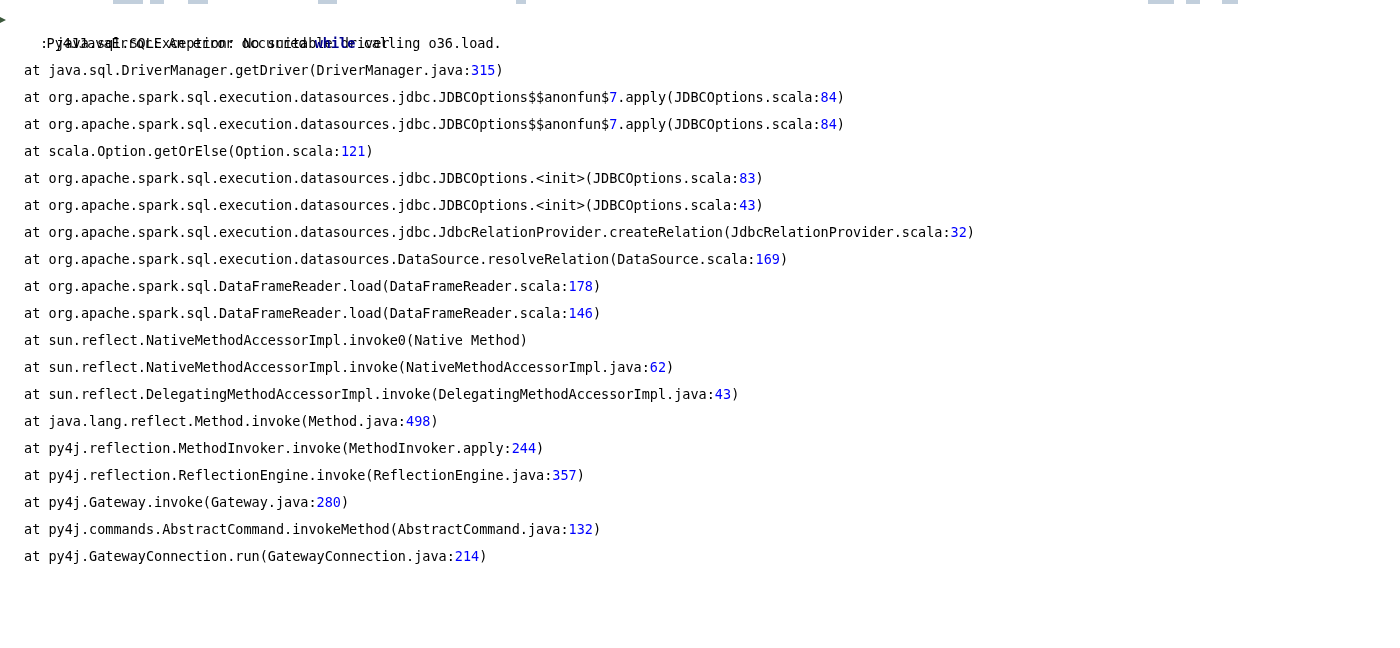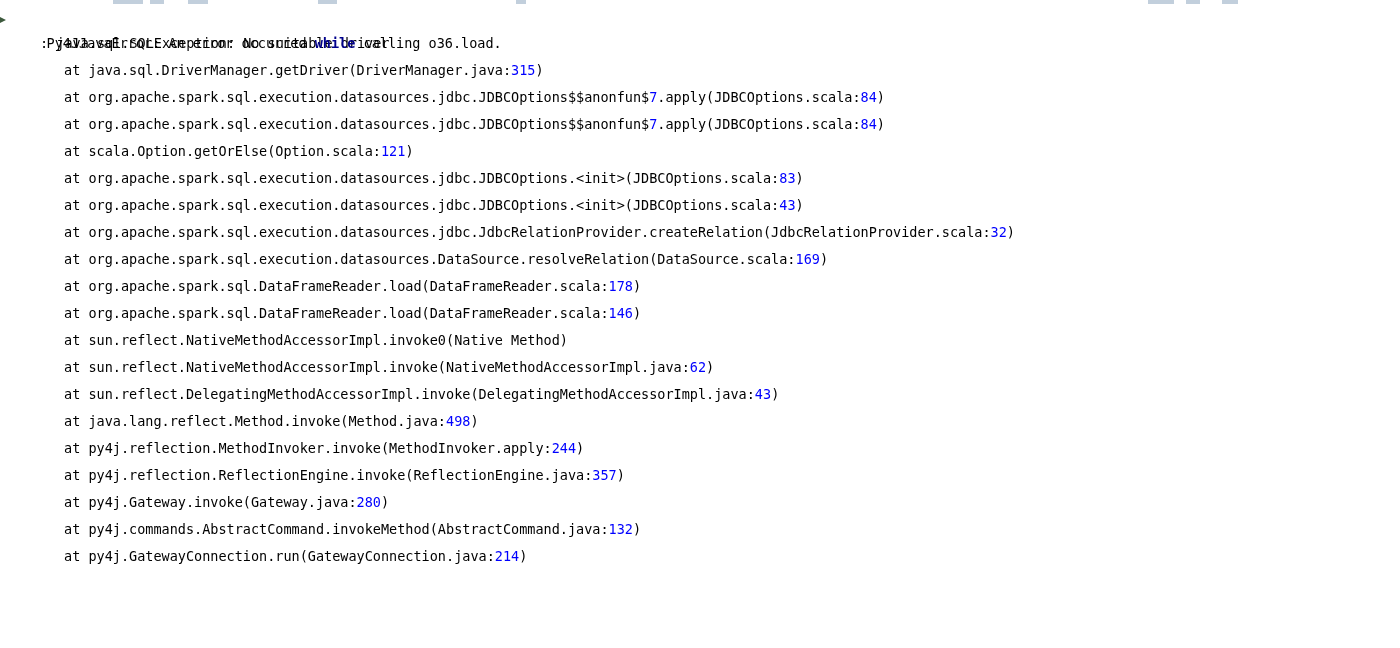--- a/index.html
+++ b/index.html
@@ -23,21 +23,21 @@
     padding-top:3px;
     width:1214px;
   }
   .line{
     height:27px;
     line-height:27px;
     white-space:pre;
   }
   .line-error{padding-left:14px;position:relative;}
   .line-exception{padding-left:40px;}
-  .line-frame{padding-left:24px;margin-left:40px;}
+  .line-frame{padding-left:24px;}
   .kw{font-weight:bold;color:var(--kw);}
   .num{color:var(--num);}
   .expander{
     position:absolute;
     left:-4px;
     top:12px;
     width:0;height:0;
     border-left:10px solid var(--expander);
     border-top:5px solid transparent;
     border-bottom:5px solid transparent;

